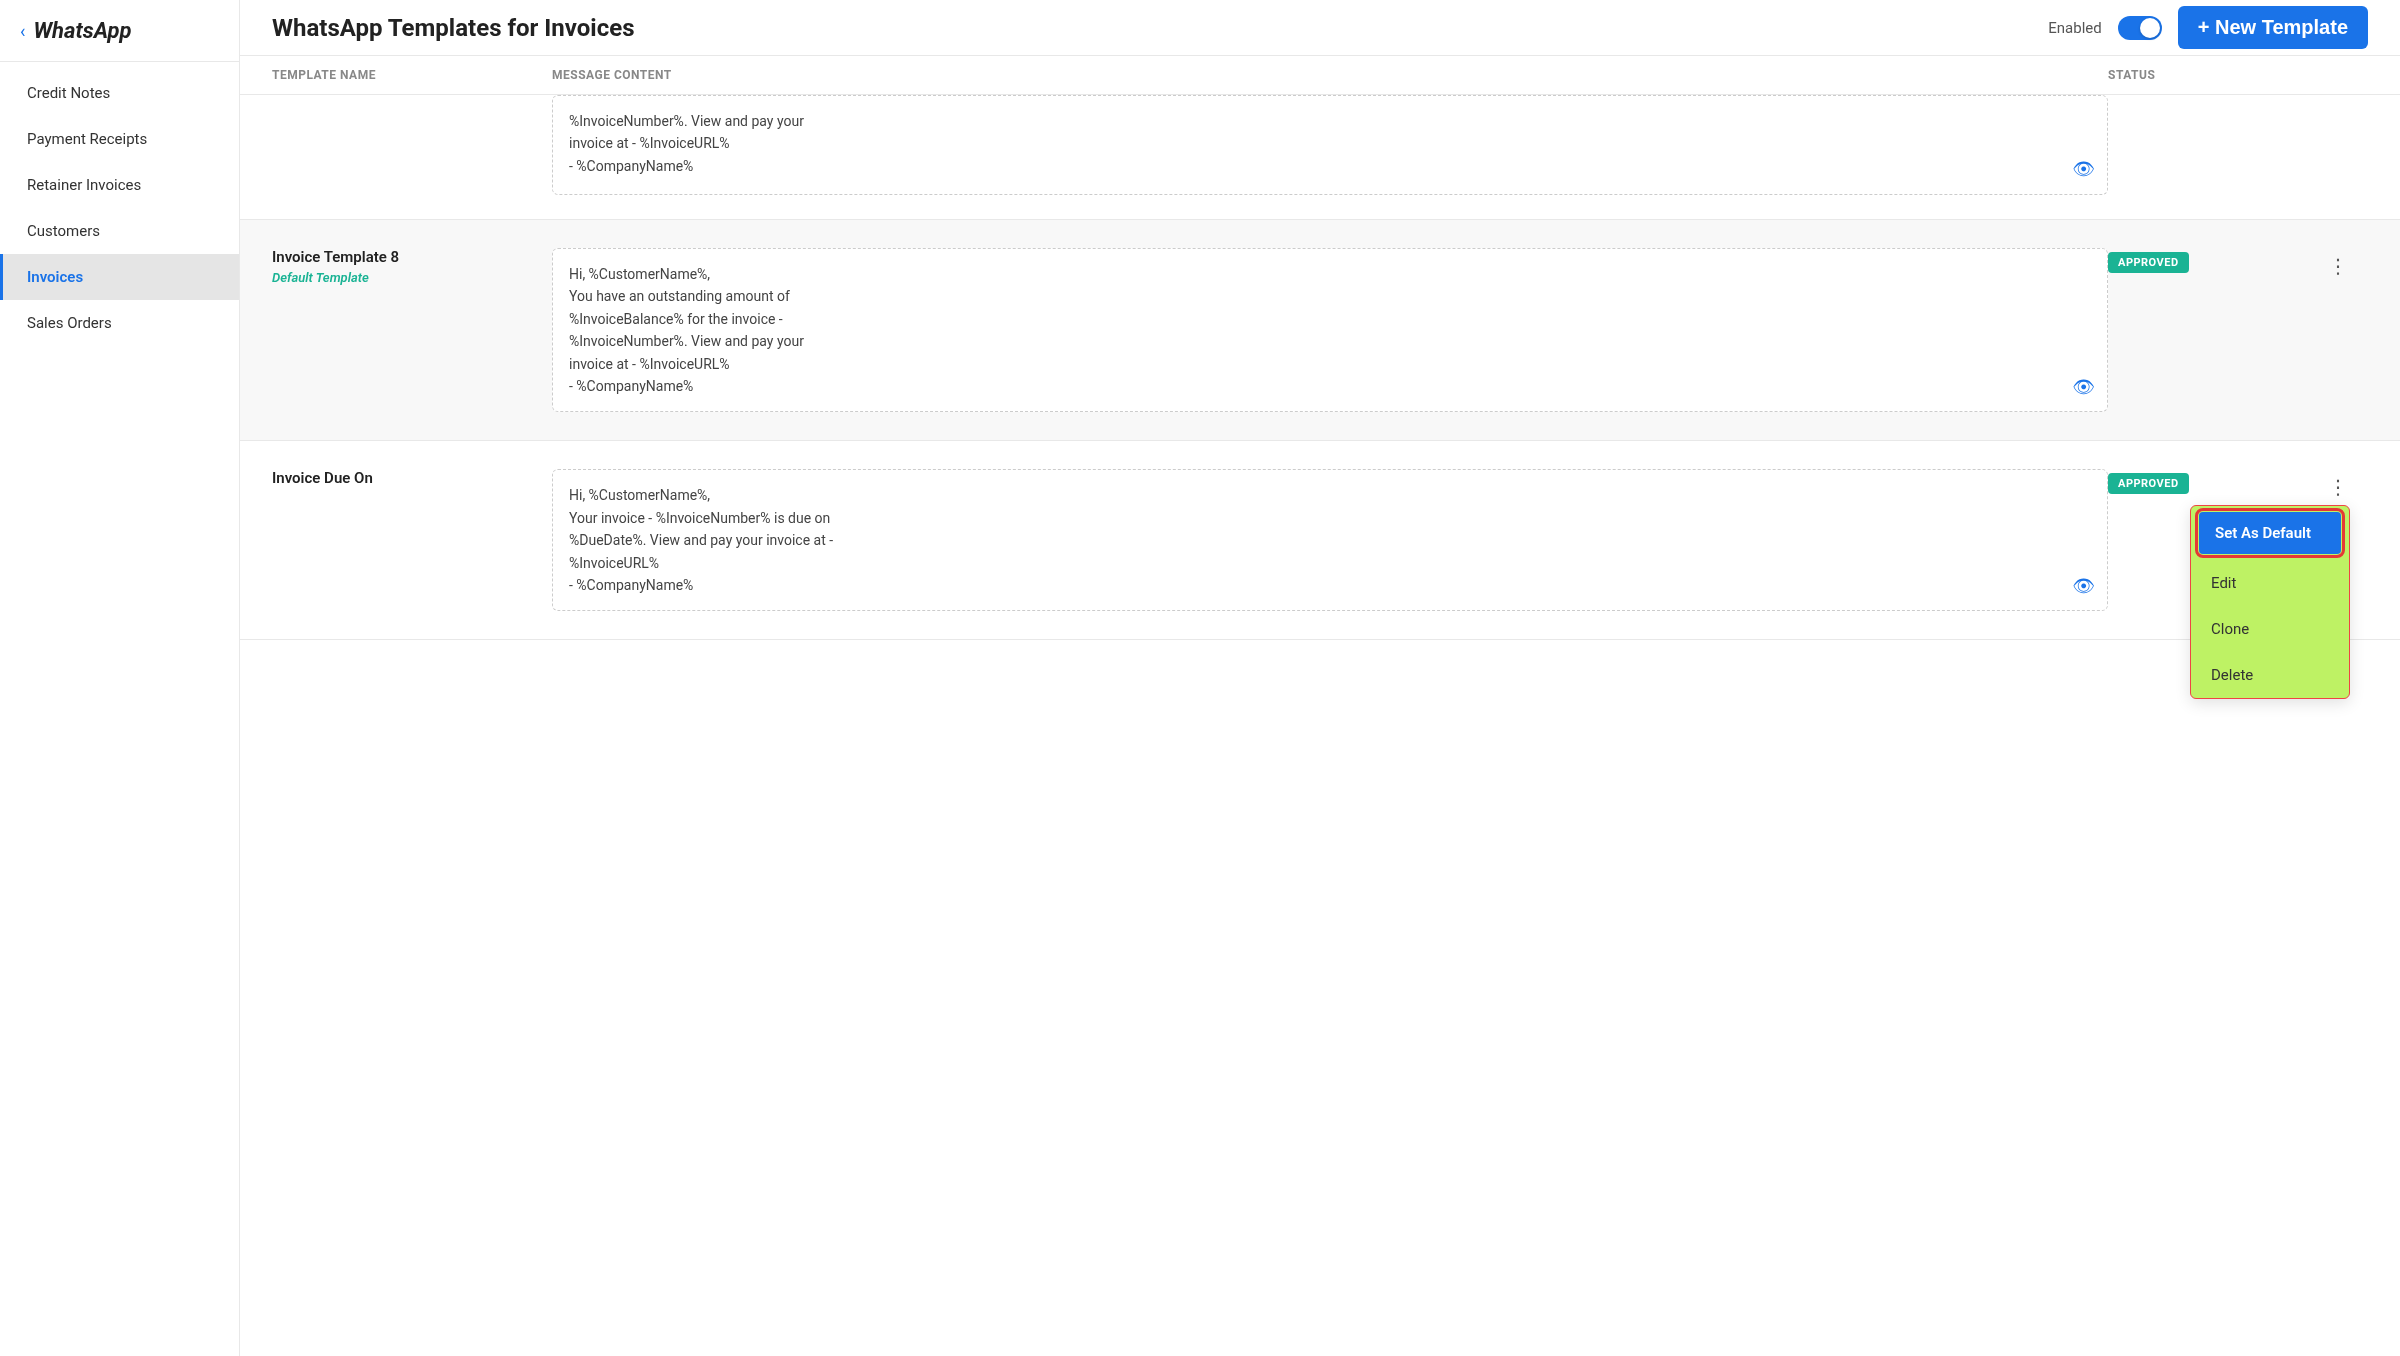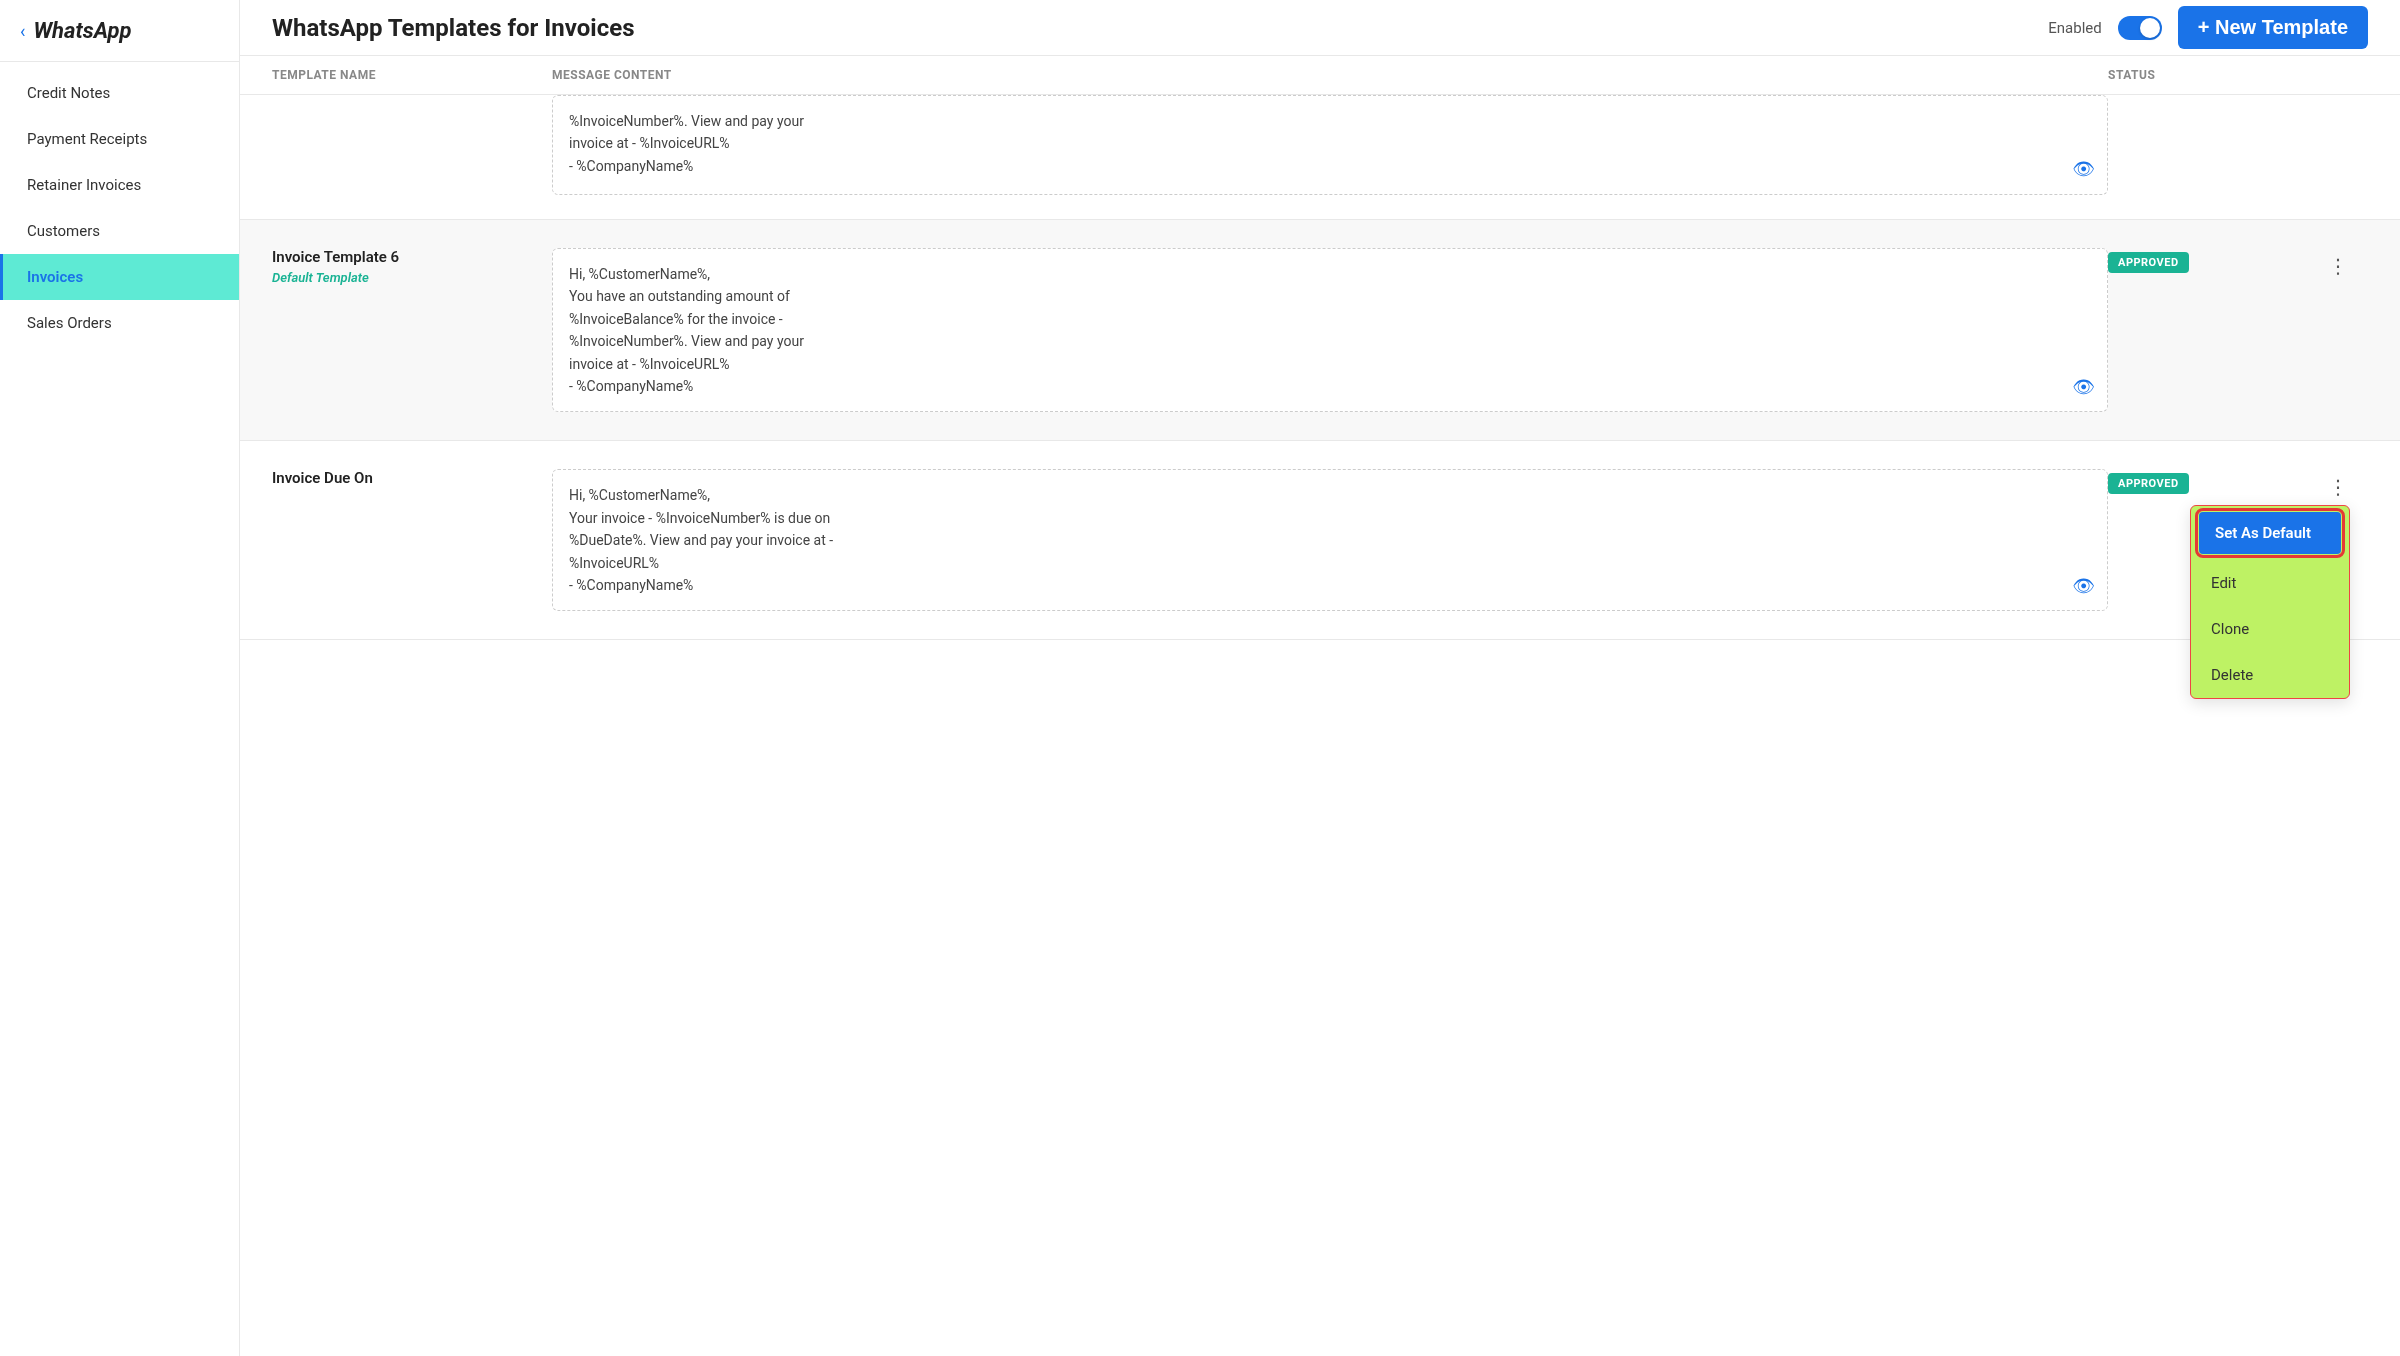--- a/index.html
+++ b/index.html
@@ -5,21 +5,21 @@
     * { box-sizing: border-box; margin: 0; padding: 0; }
     body { font-family: -apple-system, BlinkMacSystemFont, 'Segoe UI', Roboto, sans-serif; background: #f5f5f5; display: flex; height: 100vh; overflow: hidden; font-size: 14px; }
 
     
     .sidebar { width: 240px; min-width: 240px; background: #fff; border-right: 1px solid #e8e8e8; display: flex; flex-direction: column; }
     .sidebar-header { padding: 18px 20px; display: flex; align-items: center; gap: 8px; border-bottom: 1px solid #e8e8e8; }
     .sidebar-back-icon { color: #1a73e8; font-size: 18px; cursor: pointer; }
     .sidebar-title { font-size: 22px; font-weight: 700; color: #222; font-style: italic; }
     .sidebar-nav { display: flex; flex-direction: column; padding: 8px 0; }
     .sidebar-item { padding: 14px 24px; font-size: 15px; color: #333; cursor: pointer; border-left: 3px solid transparent; }
-    .sidebar-item.active { background: #5eead4; border-left-color: #1a73e8; color: #1a73e8; font-weight: 600; }
+    .sidebar-item.active { background: #e5e5e5; border-left-color: #1a73e8; color: #1a73e8; font-weight: 600; }
 
     
     .main { flex: 1; display: flex; flex-direction: column; overflow: hidden; background: #fff; }
 
     
     .main-header { display: flex; align-items: center; padding: 0 32px; height: 56px; border-bottom: 1px solid #e8e8e8; background: #fff; }
     .main-title { font-size: 24px; font-weight: 700; color: #222; flex: 1; }
     .header-right { display: flex; align-items: center; gap: 16px; }
     .enabled-label { font-size: 15px; color: #555; }
     .toggle-wrap { display: flex; align-items: center; }
@@ -102,21 +102,21 @@
       <div class="message-box">
         <span>%InvoiceNumber%. View and pay your<br>invoice at - %InvoiceURL%<br>- %CompanyName%</span>
         <span class="preview-icon">👁</span>
       </div>
       <div></div>
       <div></div>
     </div>
 
     <div class="template-row" style="background:#f8f8f8;">
       <div class="template-name-col">
-        <div class="template-name">Invoice Template 6</div>
+        <div class="template-name">Invoice Template 8</div>
         <div class="default-label">Default Template</div>
       </div>
       <div class="message-box">
         <span>Hi, %CustomerName%,<br>You have an outstanding amount of<br>%InvoiceBalance% for the invoice -<br>%InvoiceNumber%. View and pay your<br>invoice at - %InvoiceURL%<br>- %CompanyName%</span>
         <span class="preview-icon">👁</span>
       </div>
       <div class="status-col">
         <span class="status-badge">APPROVED</span>
       </div>
       <div class="actions-col">

